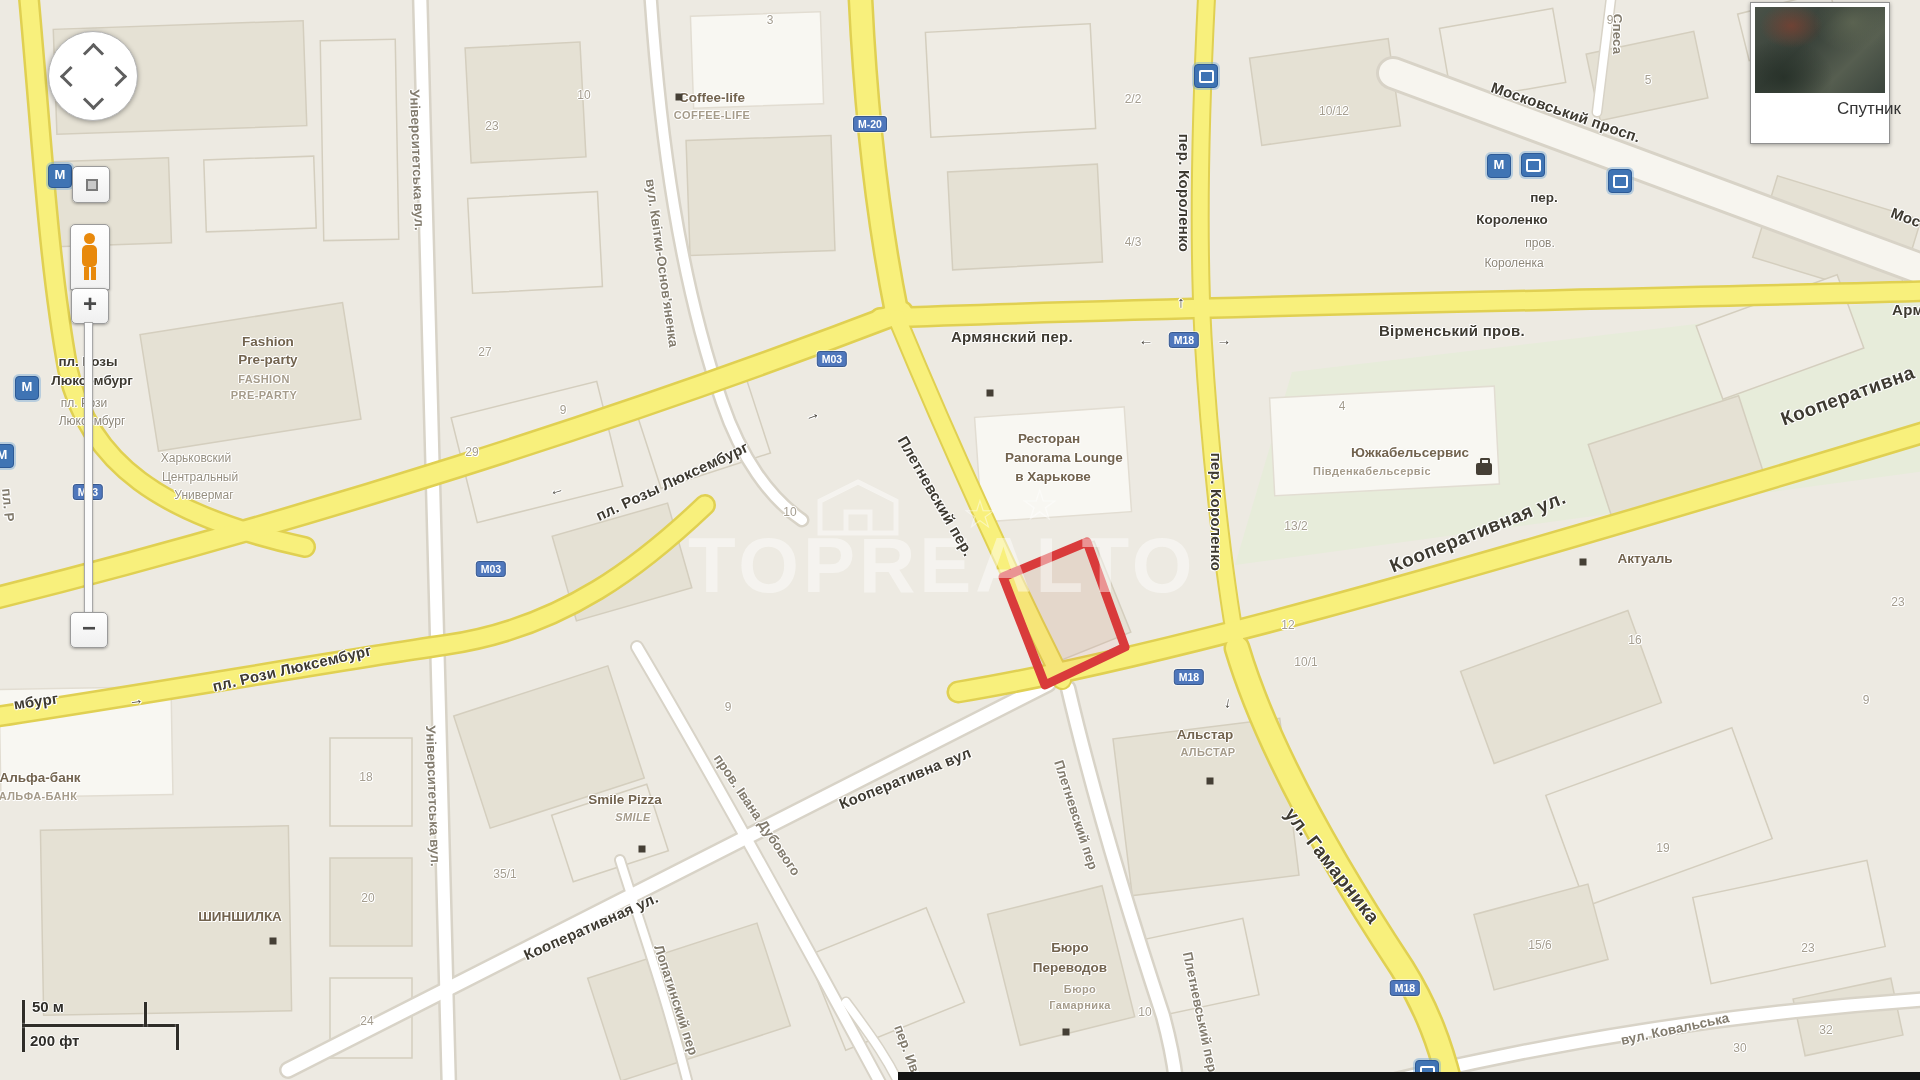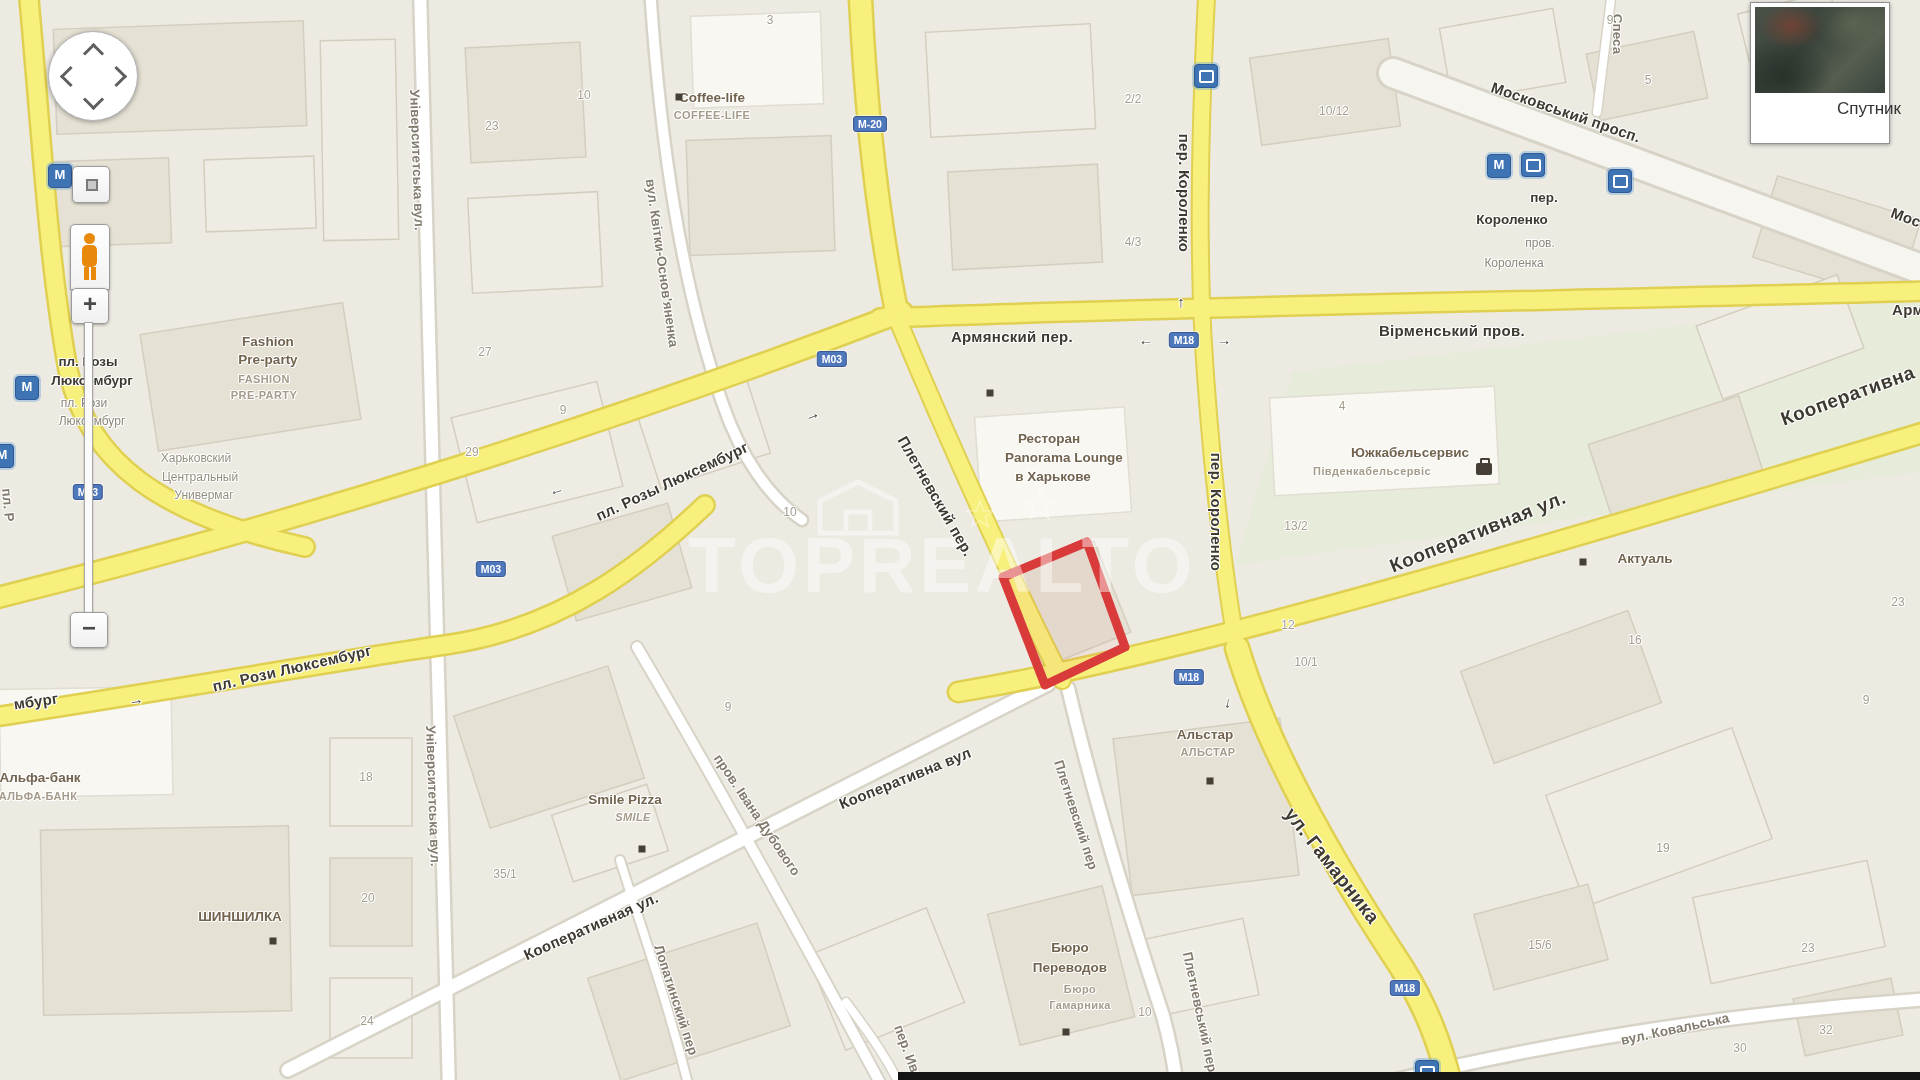--- a/index.html
+++ b/index.html
@@ -354,15 +354,23 @@
 
   <div class="zbtn zplus">+</div>
   <div class="ztrack"></div>
   <div class="zbtn zminus">−</div>
 
   <div class="layers sat">
     <div class="satthumb"></div>
     <div class="satlabel">Спутник</div>
   </div>
 
+  <div class="scalebar">
+    <div class="s-m">50 м</div>
+    <div class="bar s-vert"></div>
+    <div class="bar s-h"></div>
+    <div class="bar s-t1"></div>
+    <div class="bar s-t2"></div>
+    <div class="s-ft">200 фт</div>
+  </div>
 
   <div class="botbar"></div>
 </div>
 
 </body></html>

